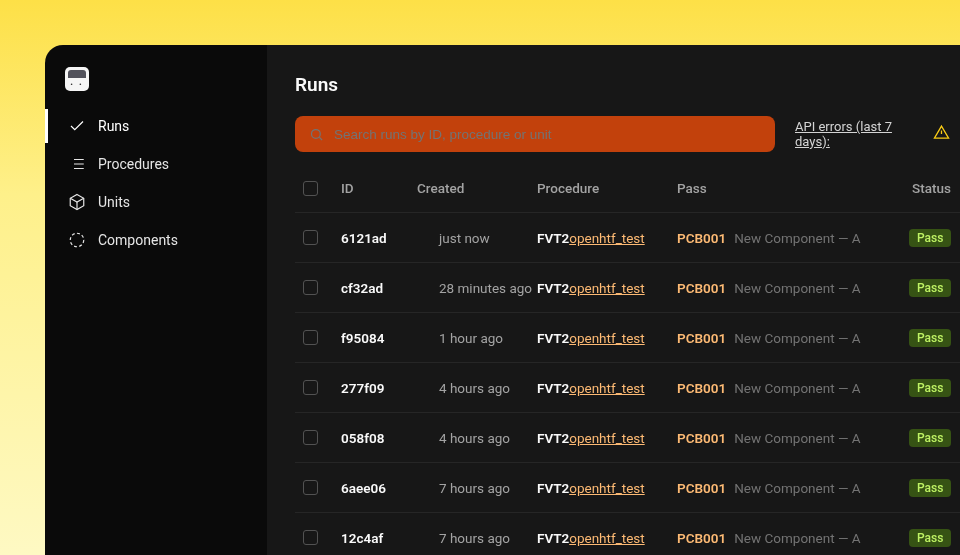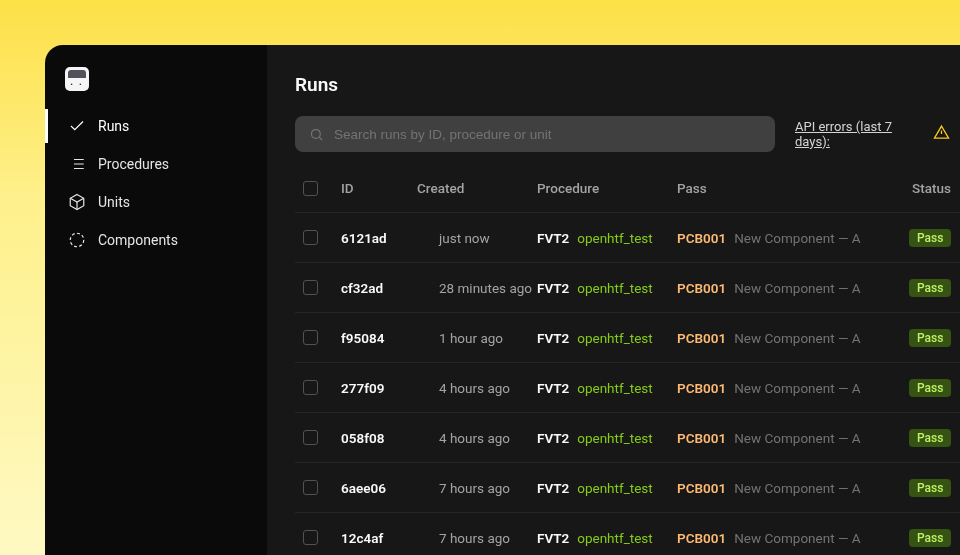--- a/index.html
+++ b/index.html
@@ -80,21 +80,21 @@
   }
   .toolbar {
     display: flex;
     align-items: center;
     gap: 20px;
     margin-bottom: 28px;
     padding-right: 10px;
   }
   .search-box {
     flex: 0 0 480px;
-    background: #404040;
+    background: #c2410c;
     border-radius: 8px;
     display: flex;
     align-items: center;
     padding: 0 14px;
     height: 36px;
   }
   .search-box svg { width: 15px; height: 15px; stroke: #737373; fill: none; stroke-width: 2; margin-right: 10px; }
   .search-input {
     flex: 1;
     background: transparent;
@@ -136,23 +136,23 @@
   }
   .checkbox {
     width: 15px;
     height: 15px;
     border: 1.5px solid #525252;
     border-radius: 3px;
     margin-left: 8px;
   }
   .cell-id { color: #fafafa; font-weight: 600; }
   .cell-created { color: #a3a3a3; margin-left: 22px; }
-  .cell-proc { display: flex; gap: 8px; align-items: baseline; }
+  .cell-proc { display: flex; align-items: baseline; }
   .proc-code { color: #fafafa; font-weight: 600; }
-  .proc-name { color: #84cc16; }
+  .proc-name { color: #fdba74; text-decoration: underline; }
   .cell-unit { display: flex; gap: 8px; align-items: baseline; }
   .unit-code { color: #fdba74; font-weight: 600; }
   .unit-name { color: #737373; }
   .status-cell { display: flex; justify-content: flex-start; }
   .badge-pass {
     background: #365314;
     color: #bef264;
     font-size: 12px;
     font-weight: 500;
     padding: 2px 8px;

